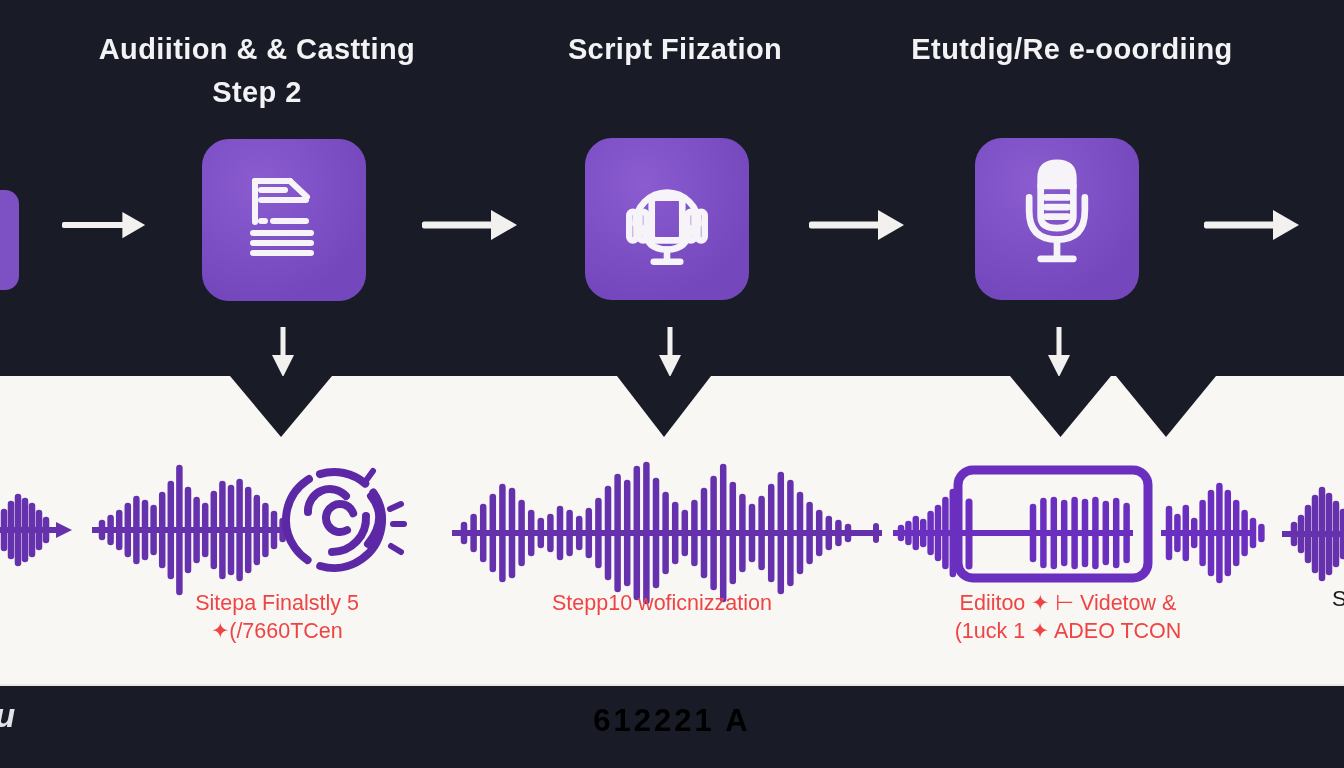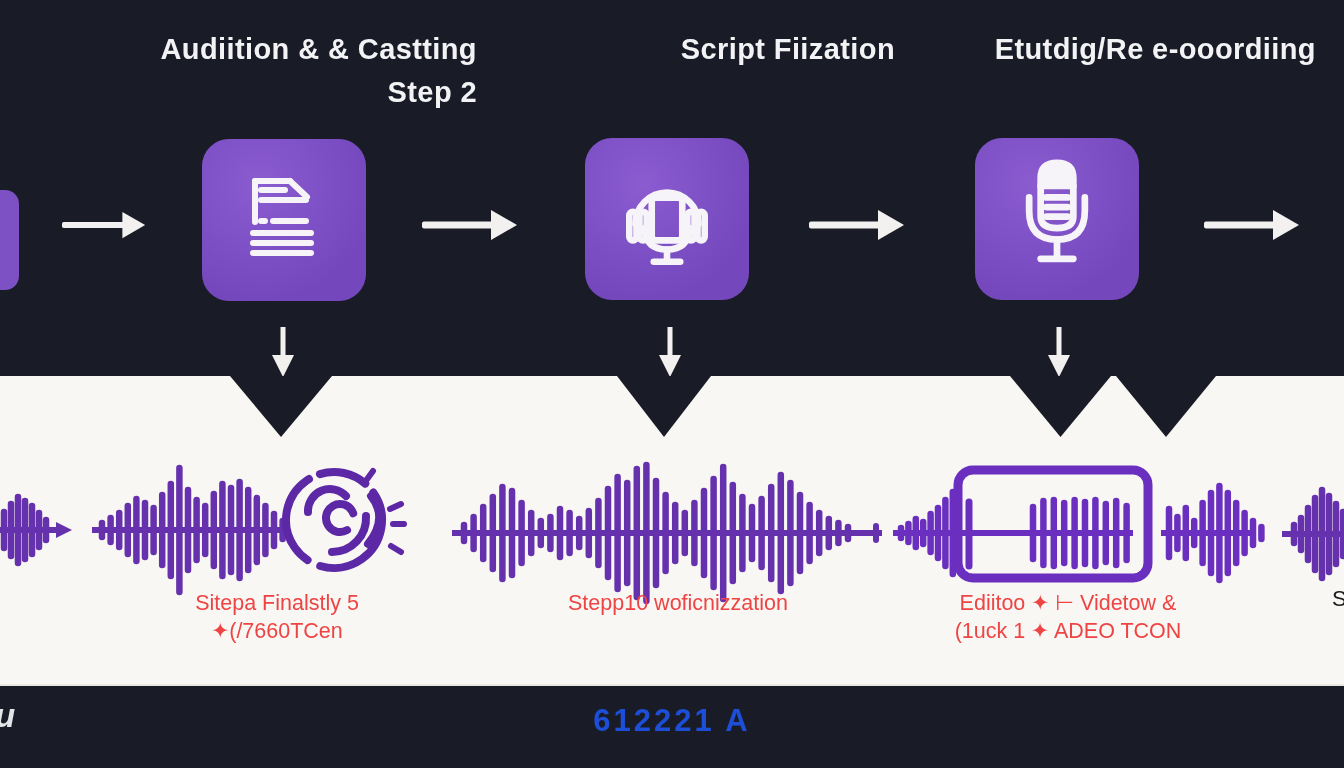--- a/index.html
+++ b/index.html
@@ -4,47 +4,47 @@
 <style>
   html,body{margin:0;padding:0;}
   body{
     width:1344px;height:768px;position:relative;overflow:hidden;
     background:#f8f7f4;
     font-family:"Liberation Sans",sans-serif;
   }
   .band-top{position:absolute;left:0;top:0;width:1344px;height:376px;background:#191c27;}
   .band-bottom{position:absolute;left:0;top:684px;width:1344px;height:84px;background:#191c27;border-top:2px solid #e9e7e2;}
   .notch{position:absolute;top:376px;height:61px;background:#191c27;clip-path:polygon(0 0,100% 0,50% 100%);}
-  .stage-title{position:absolute;top:28px;width:440px;color:#f3f3f5;font-weight:bold;font-size:29px;line-height:43px;text-align:right;letter-spacing:.4px;}
+  .stage-title{position:absolute;top:28px;width:440px;color:#f3f3f5;font-weight:bold;font-size:29px;line-height:43px;text-align:center;letter-spacing:.4px;}
   .tile{position:absolute;width:164px;height:162px;border-radius:27px;
     background:radial-gradient(circle at 35% 28%,#8a5cd0,#7547bd 75%);
     display:flex;align-items:center;justify-content:center;}
   .tile svg{stroke:#f6f4f8;fill:none;stroke-linecap:round;stroke-linejoin:round;}
   .tile-partial{position:absolute;left:0;top:190px;width:19px;height:100px;background:#7d50c4;border-radius:0 14px 14px 0;}
   .flow-arrow{position:absolute;top:205px;height:40px;}
   .down-arrow{position:absolute;top:327px;width:26px;height:52px;}
   .wave{position:absolute;}
   .caption{position:absolute;top:590px;width:340px;text-align:center;color:#ef4444;font-size:21.5px;line-height:27.5px;}
   .fragment{position:absolute;left:1332px;top:586px;color:#1b1b1d;font-size:22px;}
   .footer-left{position:absolute;left:-5px;top:697px;color:#e2e4e8;font-size:33px;font-weight:bold;font-style:italic;}
-  .footer-center{position:absolute;left:492px;top:703px;width:360px;text-align:center;color:#1d4ed8;font-size:31px;font-weight:bold;letter-spacing:3px;}
+  .footer-center{position:absolute;left:492px;top:703px;width:360px;text-align:center;color:#000000;font-size:31px;font-weight:bold;letter-spacing:3px;}
 </style>
 </head>
 <body>
 
 <div class="band-top"></div>
 
 <div class="stage-title" style="left:37px;">
   <div>Audiition &amp; &amp; Castting</div>
   <div>Step 2</div>
 </div>
 <div class="stage-title" style="left:455px;">
   <div>Script Fiization</div>
 </div>
-<div class="stage-title" style="left:876px;">
+<div class="stage-title" style="left:852px;">
   <div>Etutdig/Re e-ooordiing</div>
 </div>
 
 <div class="tile-partial"></div>
 
 <svg class="flow-arrow" style="left:62px;width:84px;" viewBox="0 0 96 40">
     <rect x="0" y="16.5" width="74" height="7" rx="2" fill="#f2f1ef"></rect>
     <path d="M69,5 L95,20 L69,35 Z" fill="#f2f1ef"></path>
   </svg>
 <svg class="flow-arrow" style="left:420px;width:100px;" viewBox="0 0 96 40">
@@ -279,21 +279,21 @@
       <line x1="47.0" y1="26.0" x2="47.0" y2="102.0"></line>
       <line x1="54.0" y1="34.0" x2="54.0" y2="94.0"></line>
       <line x1="61.0" y1="42.0" x2="61.0" y2="86.0"></line>
     </g>
 </svg>
 
 <div class="caption" style="left:107px;">
   <div>Sitepa Finalstly 5</div>
   <div>✦(/7660TCen</div>
 </div>
-<div class="caption" style="left:508px;">
+<div class="caption" style="left:492px;">
   <div>Stepp10 woficnizzation</div>
 </div>
 <div class="caption" style="left:898px;">
   <div>Ediitoo ✦ ⊢ Videtow &amp;</div>
   <div>(1uck 1 ✦ ADEO TCON</div>
 </div>
 
 <div class="fragment">S</div>
 
 <div class="band-bottom"></div>

